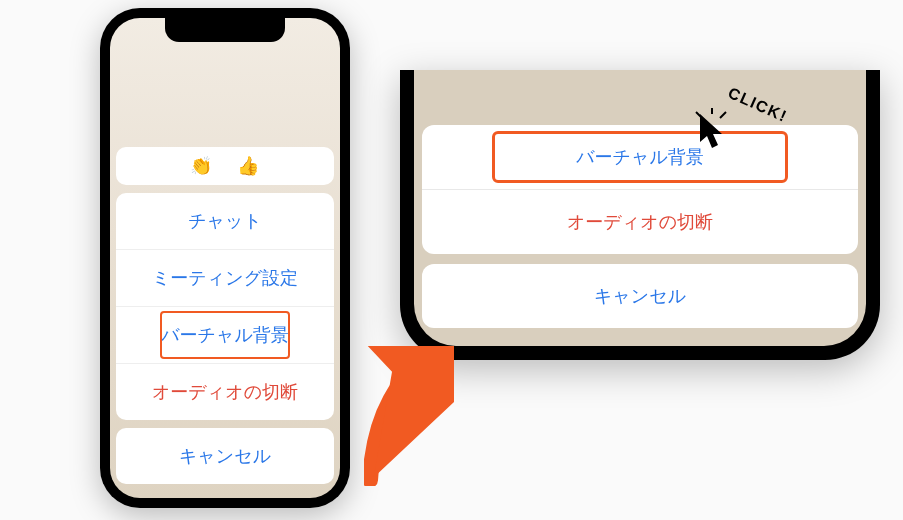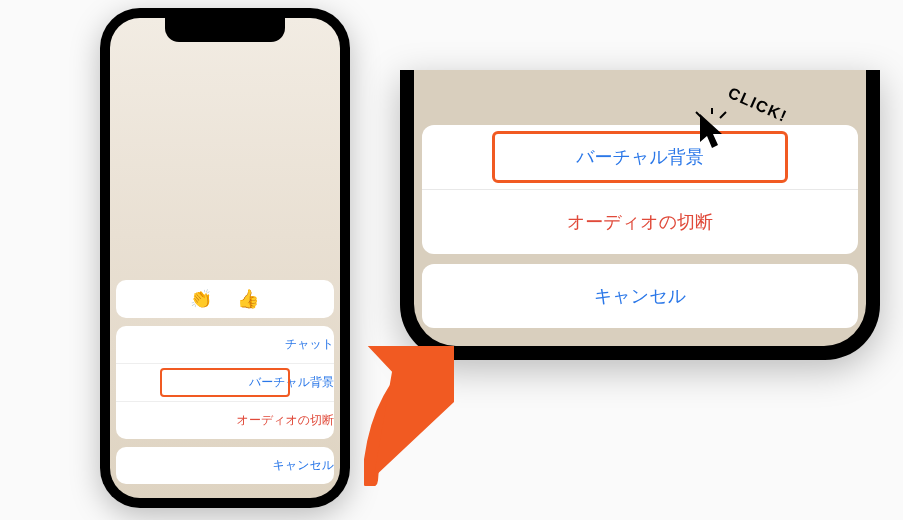--- a/index.html
+++ b/index.html
@@ -54,23 +54,23 @@
       overflow: hidden;
     }
     .emoji-row {
       display:flex;
       justify-content:center;
       gap:24px;
       padding:8px 0;
       font-size:18px;
     }
     .menu-item {
-      text-align:right;
-      padding:10px 0;
-      font-size:12px;
+      text-align:center;
+      padding:16px 0;
+      font-size:18px;
       color:#2a77e8;
       border-top:1px solid #eee;
     }
     .menu-item:first-child{border-top:none;}
     .menu-item.danger{color:#e04a3a;}
     .menu-item.highlight{
       position:relative;
     }
     .menu-item.highlight::after{
       content:"";
@@ -166,20 +166,21 @@
     <div class="notch"></div>
     <div class="sheet">
       <div class="card">
         <div class="emoji-row">
           <span>👏</span>
           <span>👍</span>
         </div>
       </div>
       <div class="card">
         <div class="menu-item">チャット</div>
+        <div class="menu-item">ミーティング設定</div>
         <div class="menu-item highlight">バーチャル背景</div>
         <div class="menu-item danger">オーディオの切断</div>
       </div>
       <div class="card">
         <div class="menu-item">キャンセル</div>
       </div>
     </div>
   </div>
 </div>
 

